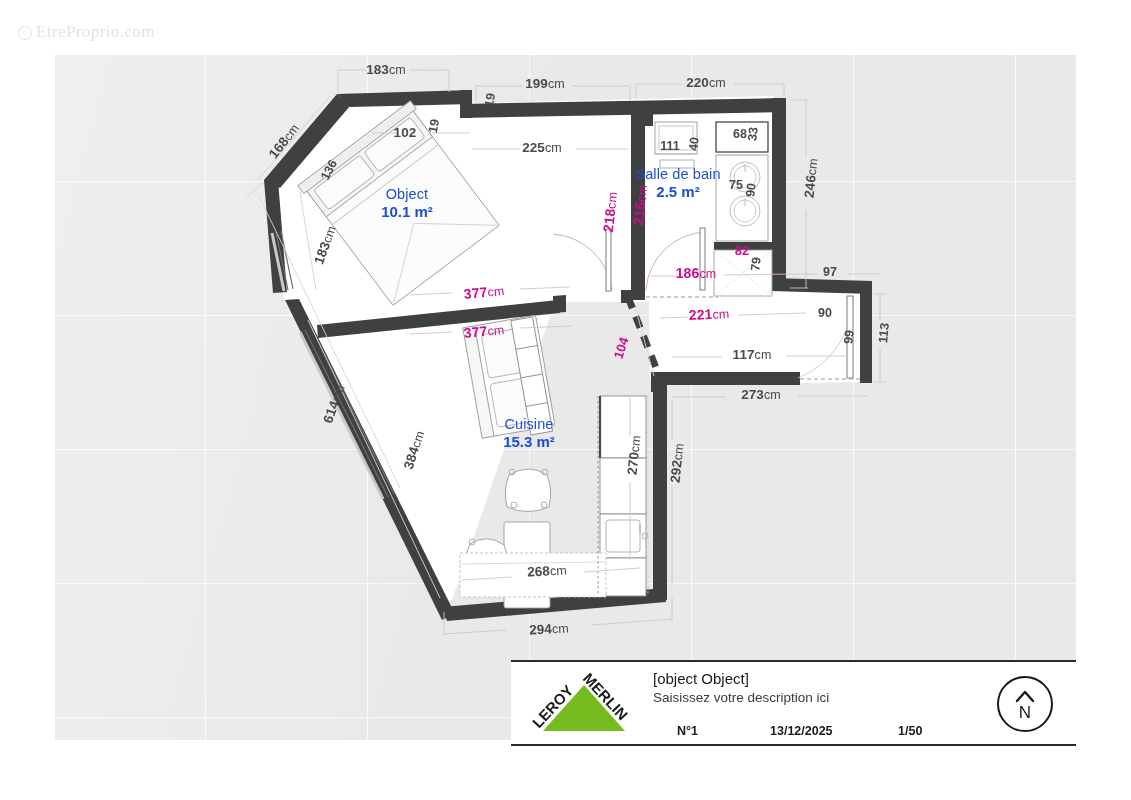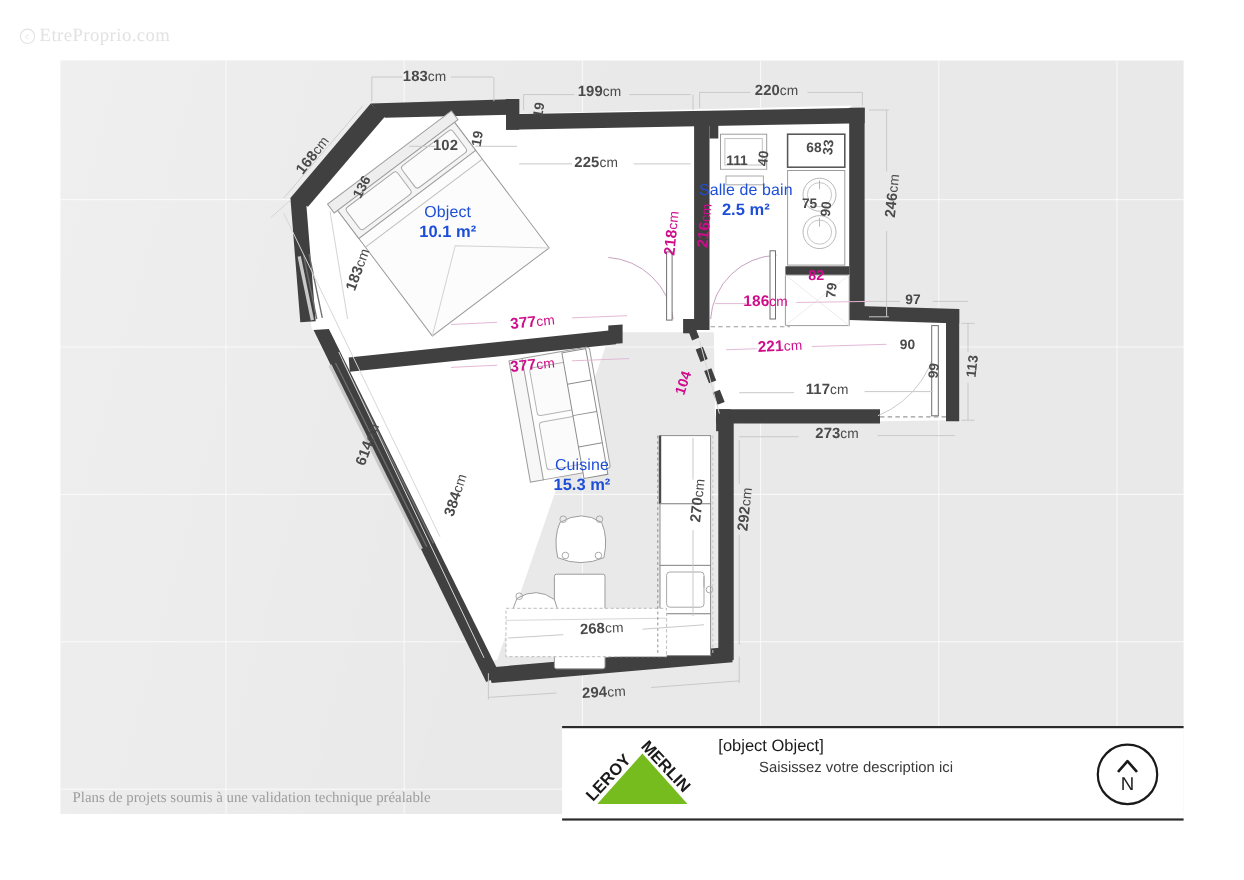--- a/index.html
+++ b/index.html
@@ -78,21 +78,21 @@
     background:#ffffff;border-top:2px solid #2b2b2b;border-bottom:2px solid #2b2b2b;
     box-sizing:border-box;
   }
   .tb-logo{position:absolute;left:18px;top:9px;width:110px;height:66px;}
   .tb-title{
     position:absolute;left:142px;top:8px;
     font-size:15px;font-weight:400;color:#1a1a1a;white-space:nowrap;
   }
   .tb-desc{
     position:absolute;left:142px;top:28px;
-    font-size:13.5px;font-weight:400;color:#3a3a3a;white-space:nowrap;margin-left:37px;
+    font-size:13.5px;font-weight:400;color:#3a3a3a;white-space:nowrap;
   }
   .tb-meta{position:absolute;left:142px;top:62px;width:400px;height:18px;}
   .tb-meta span{
     position:absolute;font-size:12.5px;font-weight:700;color:#1a1a1a;white-space:nowrap;
   }
   .tb-m1{left:24px;}
   .tb-m2{left:117px;}
   .tb-m3{left:245px;}
   .tb-compass{position:absolute;right:20px;top:11px;width:62px;height:62px;}
 </style>
@@ -400,35 +400,39 @@
       <div class="lbl room" style="left: 678px; top: 183px; transform: translate(-50%, -50%);">
         <div class="rname">Salle de bain</div>
         <div class="rarea">2.5 m²</div>
       </div>
       <div class="lbl room" style="left: 529px; top: 433px; transform: translate(-50%, -50%);">
         <div class="rname">Cuisine</div>
         <div class="rarea">15.3 m²</div>
       </div>
     </div>
 
-  <div class="footnote">Plans de projets soumis à une validation technique préalable</div>
 
   <div class="titleblock">
 
     <svg class="tb-logo" viewBox="0 0 110 66">
       <polygon points="55,14 96,60 14,60" fill="#77bc1f"></polygon>
       <g fill="#1a1a1a" font-family="Liberation Sans, sans-serif" font-weight="bold" font-size="15">
         <text transform="translate(10,58) rotate(-47)">LEROY</text>
         <text transform="translate(53,8) rotate(47)">MERLIN</text>
       </g>
     </svg>
 
     <div class="tb-title">[object Object]</div>
     <div class="tb-desc">Saisissez votre description ici</div>
 
+    <div class="tb-meta">
+      <span class="tb-m1">N°1</span>
+      <span class="tb-m2">13/12/2025</span>
+      <span class="tb-m3">1/50</span>
+    </div>
 
     <svg class="tb-compass" viewBox="0 0 62 62">
       <circle cx="31" cy="31" r="27" fill="#ffffff" stroke="#1a1a1a" stroke-width="2"></circle>
       <path d="M 23,28 L 31,19 L 39,28" fill="none" stroke="#1a1a1a" stroke-width="2.4" stroke-linecap="round" stroke-linejoin="round"></path>
       <text x="31" y="45" text-anchor="middle" font-family="Liberation Sans, sans-serif" font-size="17" fill="#1a1a1a">N</text>
     </svg>
   </div>
 
 </div>
 

